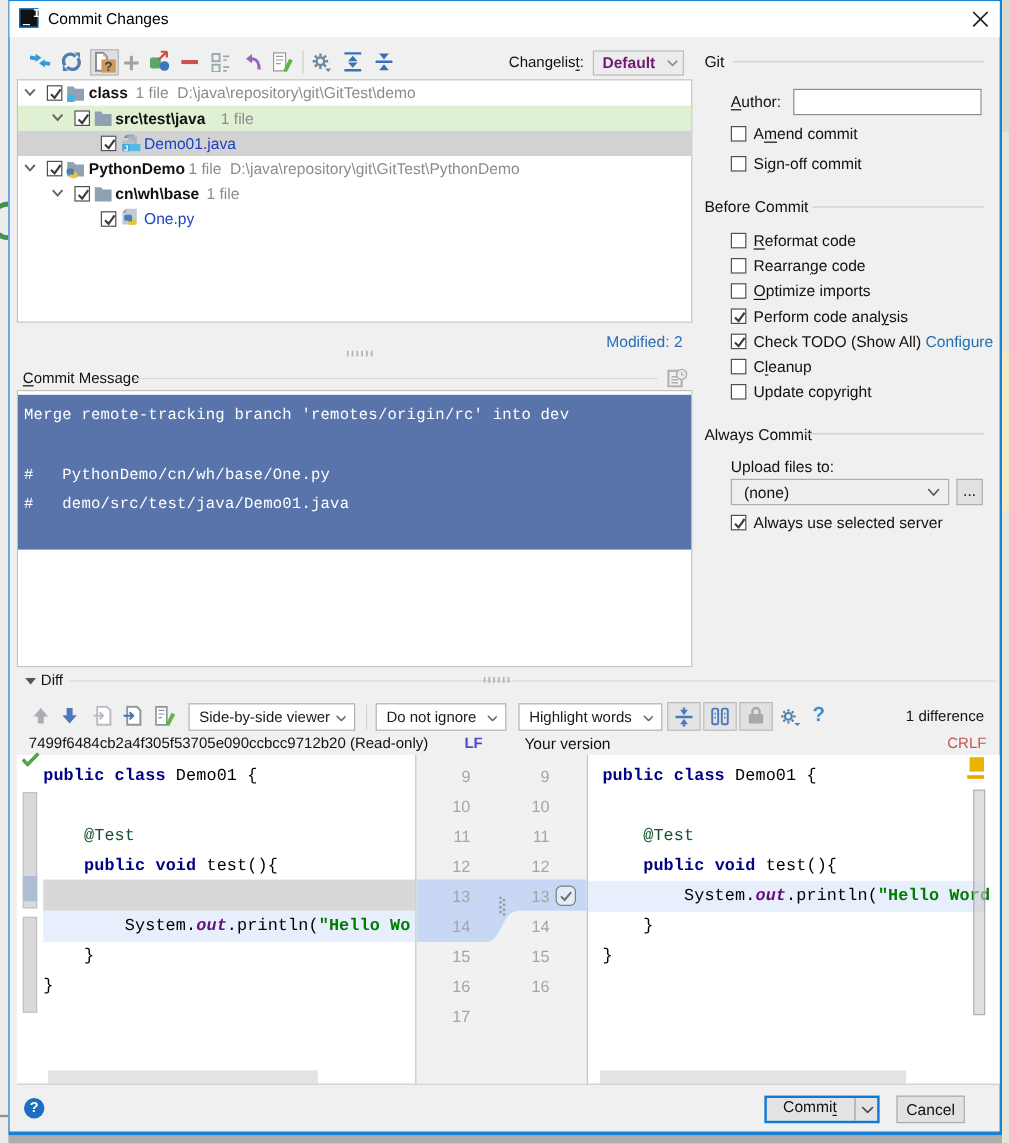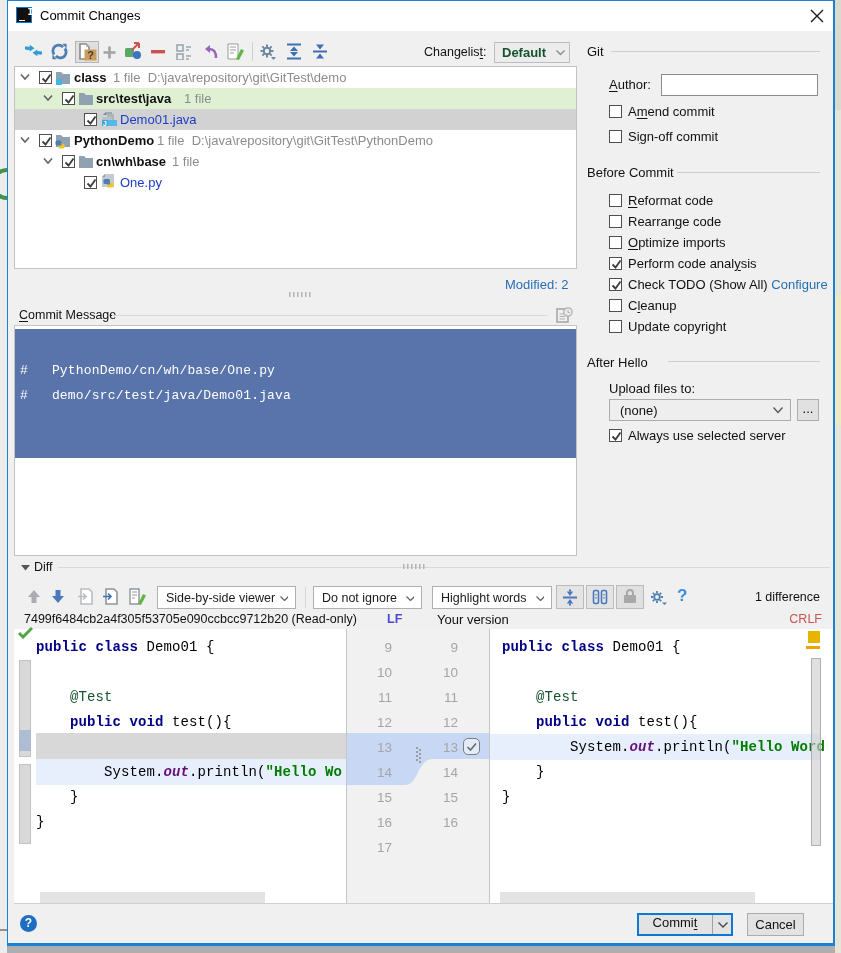--- a/index.html
+++ b/index.html
@@ -102,21 +102,21 @@
 <svg class="abs" style="left:286px;top:43px" width="16" height="17">
  <path d="M1 1.5 H15 M1 15.5 H15" stroke="#3d6fb3" stroke-width="2"></path>
  <path d="M8 3.5 L12 8 L4 8 Z M8 13.5 L12 9 L4 9 Z" fill="#3d6fb3"></path>
 </svg>
 <svg class="abs" style="left:312px;top:43px" width="16" height="17">
  <path d="M1 8.5 H15" stroke="#3d6fb3" stroke-width="2"></path>
  <path d="M8 6.5 L12 1.5 L4 1.5 Z M8 10.5 L12 15.5 L4 15.5 Z" fill="#3d6fb3"></path>
 </svg>
 <div class="lbl" style="left:424px;top:42px;font-size:12.5px">Changelis<u>t</u>:</div>
 <div class="abs" style="left:494px;top:42px;width:76px;height:21px;background:#ececec;border:1px solid #bdbdbd"></div>
-<div class="lbl" style="left:502px;top:42px;color:#14532d;font-weight:bold">Default</div>
+<div class="lbl" style="left:502px;top:42px;color:#701a75;font-weight:bold">Default</div>
 <svg class="abs" style="left:556px;top:50px" width="9" height="6">
     <path d="M0.5 0.5 L4.5 4.5 L8.5 0.5" stroke="#8a8a8a" stroke-width="1.3" fill="none"></path>
   </svg>
 
 <div class="abs" style="left:14px;top:66px;width:563px;height:203px;background:#fff;border:1px solid #c3c3c3"></div>
 <div class="abs" style="left:15px;top:88px;width:561px;height:21px;background:#e0f1d3"></div>
 <div class="abs" style="left:15px;top:109px;width:561px;height:21px;background:#d2d2d2"></div>
 <div id="treerows">
 
 <svg class="abs" style="left:20px;top:73px" width="10" height="8">
@@ -203,21 +203,21 @@
 <svg class="abs" style="left:100px;top:173px" width="17" height="18">
  <path d="M2 4 L5 1 L14 1 L14 14 L2 14 Z" fill="#c3cad1"></path>
  <path d="M2 4 L5 1 L5 4 Z" fill="#96a1ab"></path>
  <rect x="3.5" y="6" width="6.5" height="5" rx="1.5" fill="#4a7fb5"></rect>
  <rect x="7" y="9.5" width="6.5" height="5" rx="1.5" fill="#f0c330"></rect>
  <rect x="7" y="9.5" width="3" height="2" fill="#4a7fb5"></rect>
 </svg>
 <div class="row blue" style="left:120px;top:172px">One.py</div>
 </div>
 
-<div class="lbl" style="left:505px;top:274px;color:#2a6db5;width:64px;text-align:left">Modified: 2</div>
+<div class="lbl" style="left:505px;top:274px;color:#2a6db5;width:64px;text-align:center">Modified: 2</div>
 <svg class="abs" style="left:289px;top:292px" width="22" height="6">
     <g fill="#b5b5b5">
       <rect x="0" y="0" width="1.5" height="5"></rect>
       <rect x="4" y="0" width="1.5" height="5"></rect>
       <rect x="8" y="0" width="1.5" height="5"></rect>
       <rect x="12" y="0" width="1.5" height="5"></rect>
       <rect x="16" y="0" width="1.5" height="5"></rect>
       <rect x="20" y="0" width="1.5" height="5"></rect>
     </g>
   </svg>
@@ -226,20 +226,21 @@
 <div class="abs" style="left:112px;top:315px;width:436px;height:1px;background:#d9d9d9"></div>
 <svg class="abs" style="left:556px;top:306px" width="17" height="17">
  <rect x="1" y="3" width="11" height="13" fill="none" stroke="#b0b0b0" stroke-width="1.8"></rect>
  <path d="M3.5 8 H9 M3.5 10.5 H9 M3.5 13 H9" stroke="#b0b0b0" stroke-width="1.2"></path>
  <circle cx="12" cy="6" r="4.2" fill="#ececec" stroke="#b0b0b0" stroke-width="1.2"></circle>
  <path d="M12 4 V6.5 H14" stroke="#b0b0b0" fill="none"></path>
 </svg>
 <div class="abs" style="left:14px;top:325px;width:563px;height:231px;background:#fff;border:1px solid #c3c3c3"></div>
 <div class="abs" style="left:15px;top:329px;width:561px;height:129px;background:#5874ab"></div>
 <div id="cmsglines" class="abs mono" style="left:20px;top:334px;width:556px;font-size:13px;letter-spacing:0.17px;color:#fff">
+<div style="height:24.8px;line-height:24.8px;white-space:pre">Merge remote-tracking branch 'remotes/origin/rc' into dev</div>
 <div style="height:24.8px"></div>
 <div style="height:24.8px;line-height:24.8px;white-space:pre">#   PythonDemo/cn/wh/base/One.py</div>
 <div style="height:24.8px;line-height:24.8px;white-space:pre">#   demo/src/test/java/Demo01.java</div>
 </div>
 
 <div id="gitpanel">
 <div class="lbl" style="left:587px;top:41px">Git</div>
 <div class="abs" style="left:611px;top:51px;width:209px;height:1px;background:#cdcdcd"></div>
 <div class="lbl" style="left:609px;top:74px"><u>A</u>uthor:</div>
 <div class="abs" style="left:661px;top:74px;width:157px;height:22px;background:#fff;border:1px solid #8c8c8c"></div>
@@ -264,21 +265,21 @@
 <div class="cb" style="left:609px;top:278px">
       <svg width="13" height="13" viewBox="0 0 13 13">
         <path d="M2.5 6.5 L5.5 9.5 L10.5 2.5" stroke="#3c3c3c" stroke-width="1.8" fill="none"></path>
       </svg>
     </div>
 <div class="lbl" style="left:628px;top:274px">Check TODO (Show All) <span style="color:#2470b3">Configure</span></div>
 <div class="cb" style="left:609px;top:299px"></div>
 <div class="lbl" style="left:628px;top:295px">C<u>l</u>eanup</div>
 <div class="cb" style="left:609px;top:320px"></div>
 <div class="lbl" style="left:628px;top:316px">Update copyright</div>
-<div class="lbl" style="left:587px;top:352px">After Hello</div>
+<div class="lbl" style="left:587px;top:352px">Always Commit</div>
 <div class="abs" style="left:668px;top:361px;width:152px;height:1px;background:#cdcdcd"></div>
 <div class="lbl" style="left:609px;top:378px">Upload files to:</div>
 <div class="abs" style="left:609px;top:399px;width:182px;height:22px;background:#eee;border:1px solid #adadad"></div>
 <div class="lbl" style="left:620px;top:400px">(none)</div>
 <svg class="abs" style="left:773px;top:407px" width="10" height="7">
       <path d="M0.5 0.5 L5 5.5 L9.5 0.5" stroke="#555" stroke-width="1.3" fill="none"></path>
     </svg>
 <div class="abs" style="left:797px;top:399px;width:22px;height:22px;background:#e1e1e1;border:1px solid #adadad;text-align:center;line-height:18px;font-size:13px">...</div>
 <div class="cb" style="left:609px;top:429px">
       <svg width="13" height="13" viewBox="0 0 13 13">

